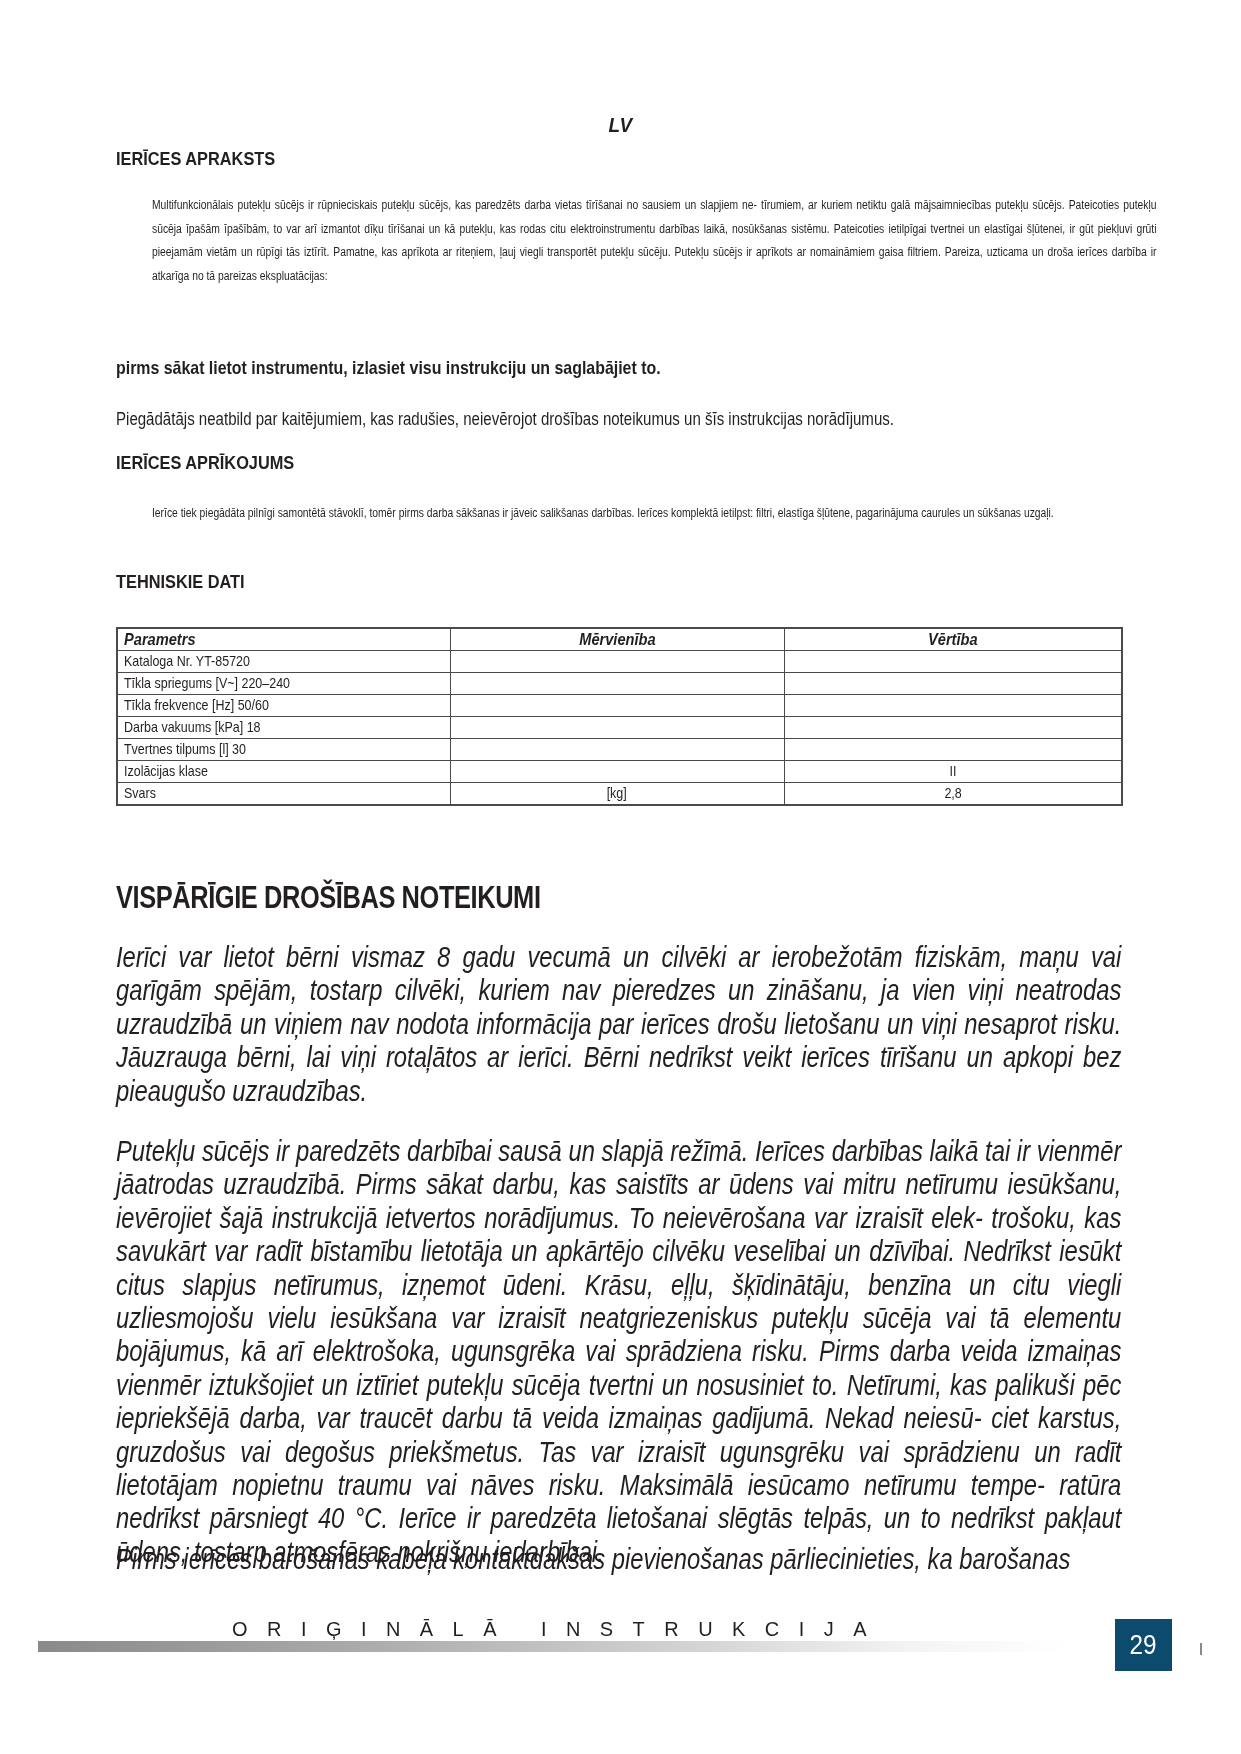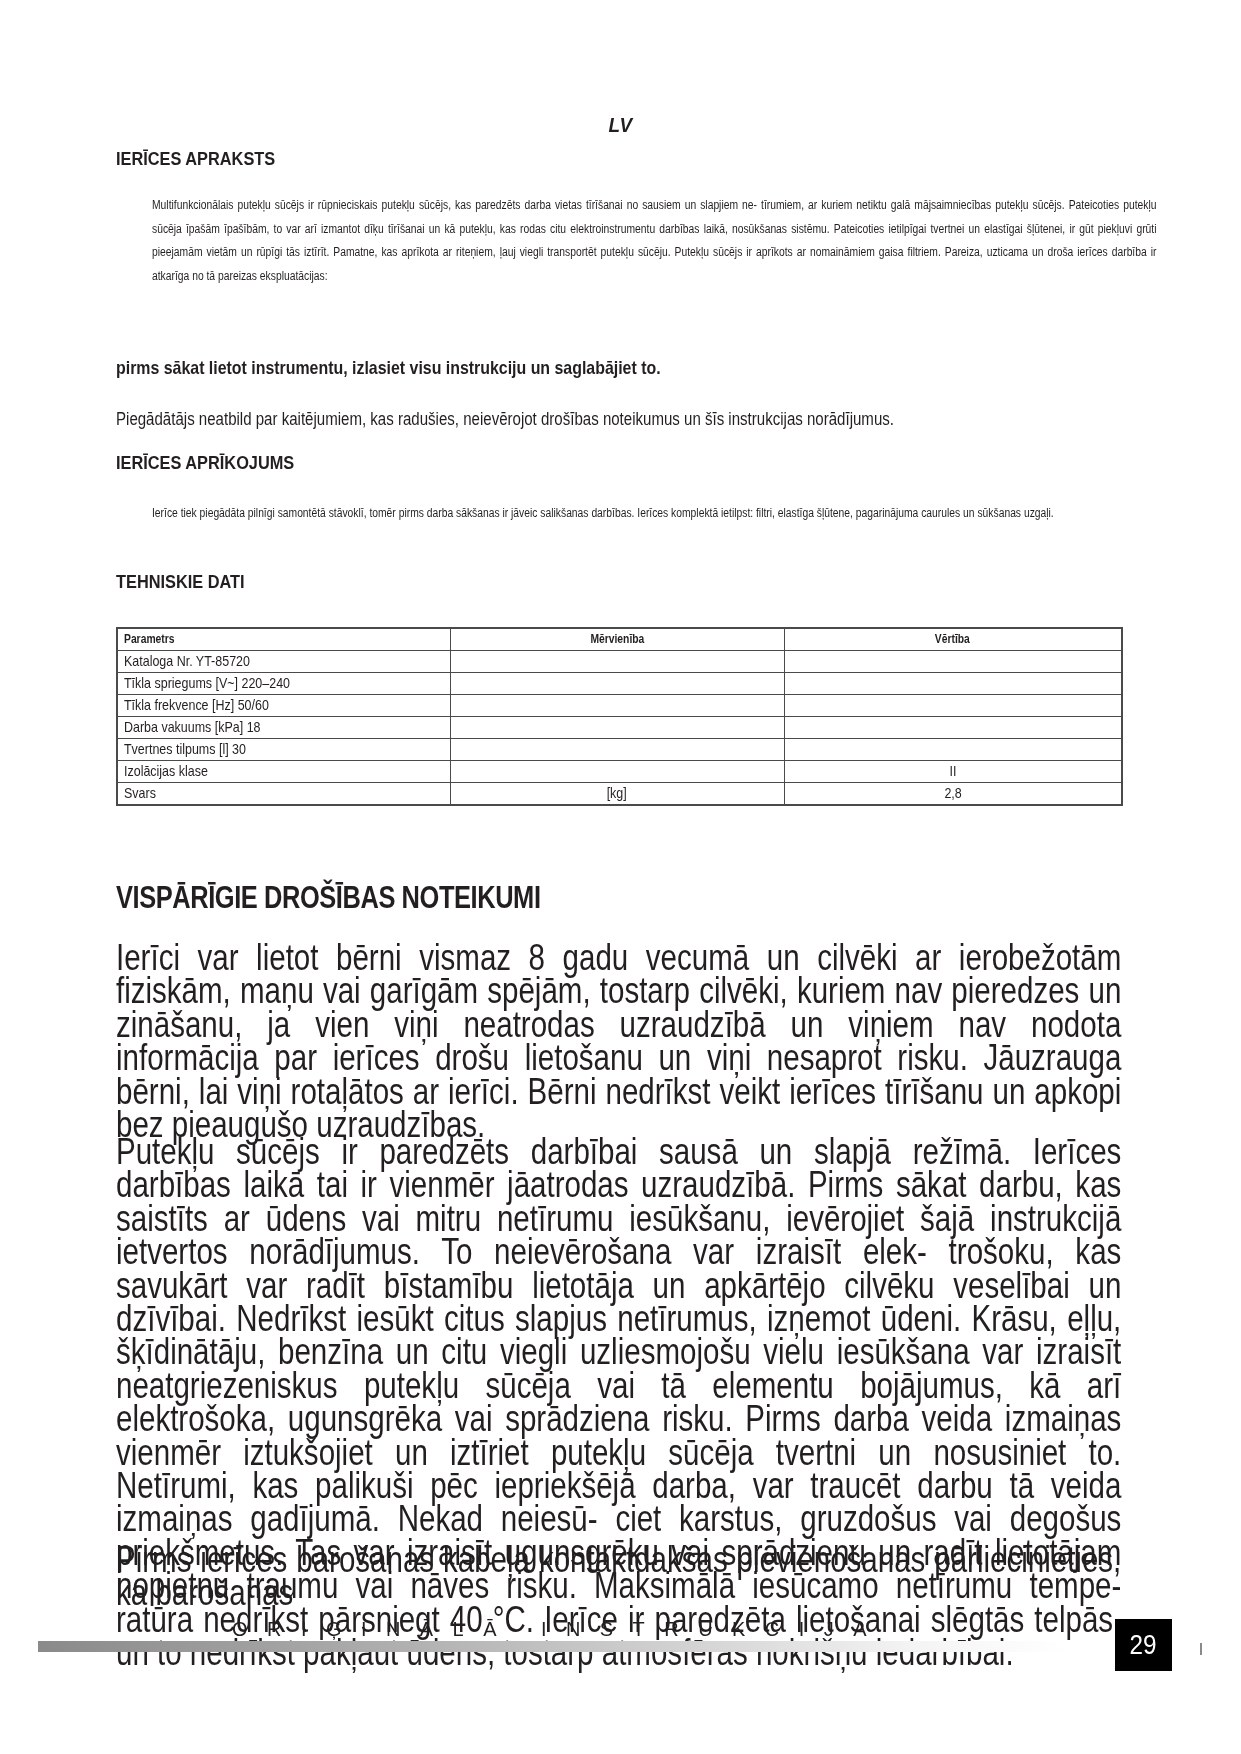--- a/index.html
+++ b/index.html
@@ -34,47 +34,47 @@
     
     .spec-table {
       left: 116px; top: 627px; width: 1005px;
       border-collapse: collapse; table-layout: fixed;
       border: 2px solid #4a4a4a;
     }
     .spec-table td, .spec-table th {
       border: 1.5px solid #4a4a4a; height: 21px; padding: 0 6px;
       font-size: 14.5px; line-height: 21px; white-space: nowrap; overflow: hidden;
     }
-    .spec-table th { font-weight: bold; font-size: 12px; }
+    .spec-table th { font-weight: bold; font-size: 17px; font-style: italic; }
     .spec-table th.c1 { text-align: left; }
     .spec-table .c2, .spec-table .c3 { text-align: center; }
     .cell-in { display: inline-block; transform: scaleX(0.86); transform-origin: left center; }
     .c2 .cell-in, .c3 .cell-in { transform-origin: center center; }
 
     .big-h {
       left: 116px; top: 880px; font-weight: bold; font-size: 31px;
       white-space: nowrap; transform-origin: left top; transform: scaleX(0.82); letter-spacing: -0.5px;
     }
     .big-para {
-      left: 116px; width: 1005px; font-size: 36px; line-height: 33.4px;
-      text-align: justify; text-align-last: left;
+      left: 116px; width: 1005px; font-size: 29px; line-height: 33.4px;
+      text-align: justify; text-align-last: left; font-style: italic;
     }
     .big-para .in { display: block; transform-origin: left top; transform: scaleX(0.82); width: 1226px; }
 
     
     .footer-bar {
       left: 38px; top: 1641px; width: 1030px; height: 11px;
       background: linear-gradient(to right, #8a8a8a 0%, #a9a9a9 30%, #d5d5d5 65%, #f4f4f4 85%, #ffffff 100%);
     }
     .footer-text {
       left: 232px; top: 1617px; font-size: 21px; letter-spacing: 20.5px; white-space: nowrap;
       color: #231f20; transform-origin: left top; transform: scaleX(0.95);
     }
     .page-box {
-      left: 1115px; top: 1619px; width: 57px; height: 52px; background: #000000;
+      left: 1115px; top: 1619px; width: 57px; height: 52px; background: #0c4a6e;
       color: #ffffff; font-size: 27px; display: flex; align-items: center; justify-content: center;
     }
     .page-box span { transform: scaleX(0.9); display: inline-block; }
     .tick { left: 1200px; top: 1643px; width: 2px; height: 12px; background: #8a8a8a; }
   </style>
 </head>
 <body>
 
 <div class="abs lang">LV</div>
 

